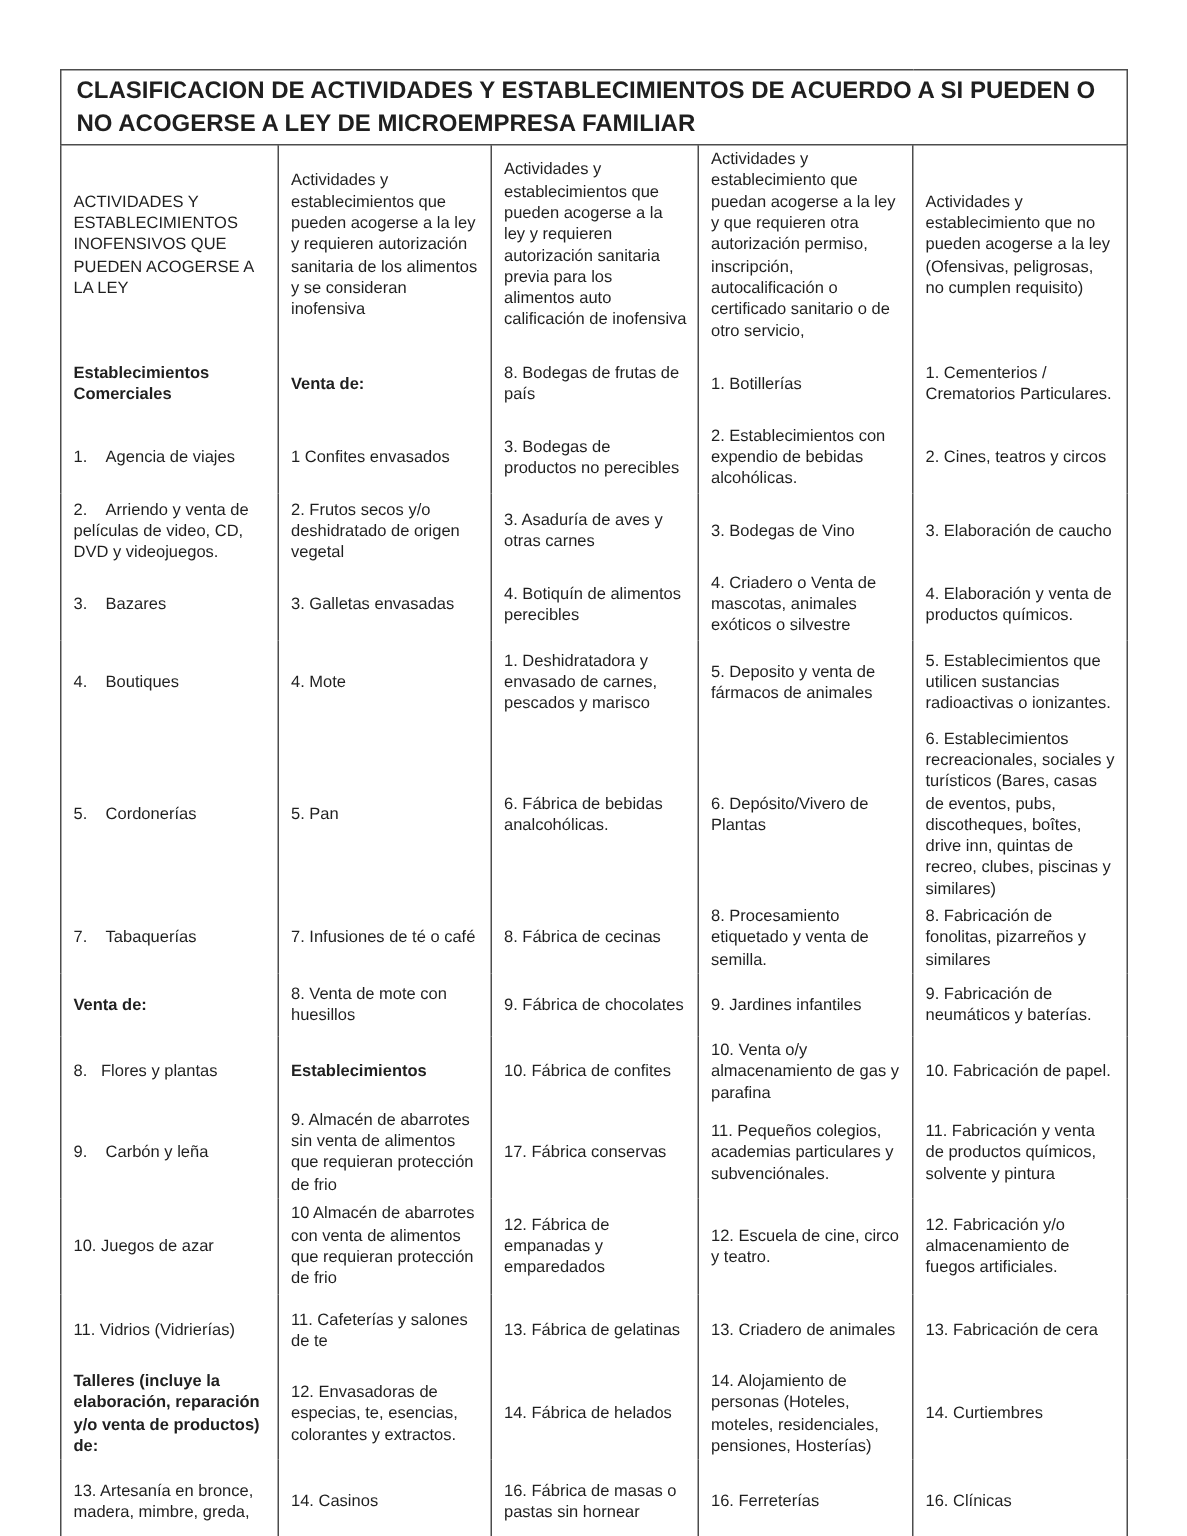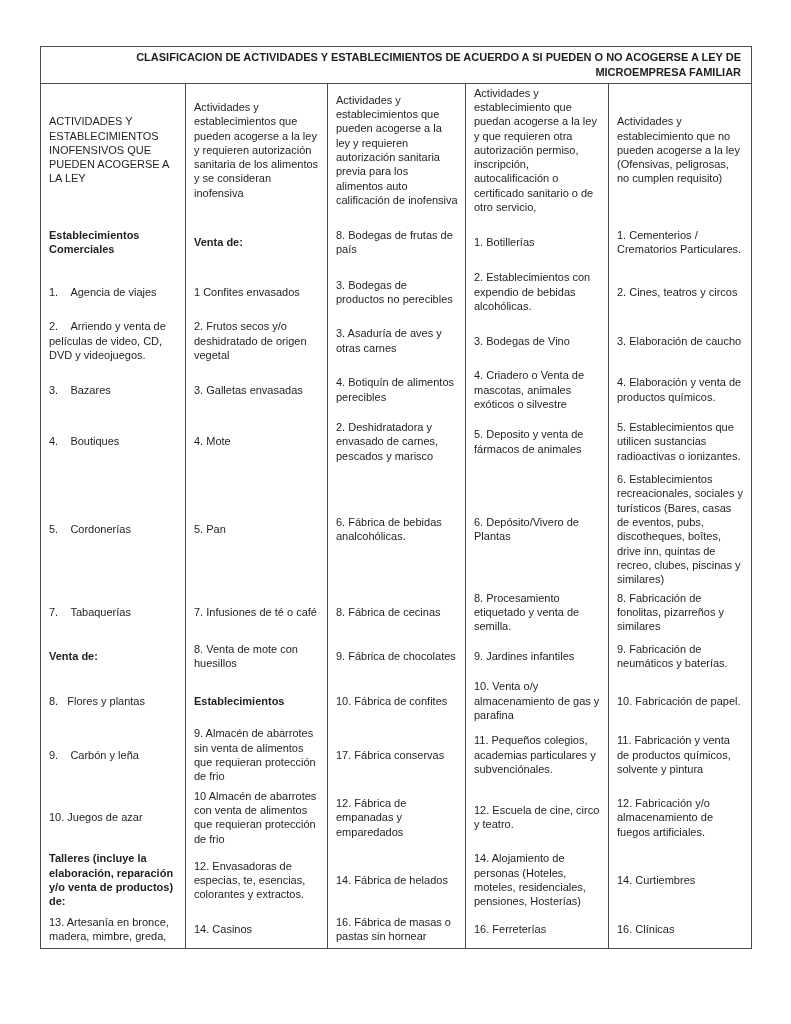--- a/index.html
+++ b/index.html
@@ -21,22 +21,22 @@
     left: 40px;
     top: 46px;
     width: 711px;
     border-collapse: collapse;
     table-layout: fixed;
     border: 1px solid #4d4d4d;
   }
   td.title-cell {
     border: 1px solid #4d4d4d;
     font-weight: bold;
-    text-align: right;
-    font-size: 11px;
+    text-align: left;
+    font-size: 16px;
     line-height: 1.35;
     padding: 3px 10px;
     height: 24px;
     vertical-align: middle;
   }
   tbody td {
     border-left: 1px solid #4d4d4d;
     border-right: 1px solid #4d4d4d;
     vertical-align: middle;
     font-size: 11px;
@@ -114,21 +114,21 @@
         <tr>
           <td>3.&nbsp;&nbsp;&nbsp;&nbsp;Bazares</td>
           <td>3. Galletas envasadas</td>
           <td>4. Botiquín de alimentos perecibles</td>
           <td>4. Criadero o Venta de mascotas, animales exóticos o silvestre</td>
           <td>4. Elaboración y venta de productos químicos.</td>
         </tr>
         <tr>
           <td>4.&nbsp;&nbsp;&nbsp;&nbsp;Boutiques</td>
           <td>4. Mote</td>
-          <td>2. Deshidratadora y envasado de carnes, pescados y marisco</td>
+          <td>1. Deshidratadora y envasado de carnes, pescados y marisco</td>
           <td>5. Deposito y venta de fármacos de animales</td>
           <td>5. Establecimientos que utilicen sustancias radioactivas o ionizantes.</td>
         </tr>
         <tr>
           <td>5.&nbsp;&nbsp;&nbsp;&nbsp;Cordonerías</td>
           <td>5. Pan</td>
           <td>6. Fábrica de bebidas analcohólicas.</td>
           <td>6. Depósito/Vivero de Plantas</td>
           <td>6. Establecimientos recreacionales, sociales y turísticos (Bares, casas de eventos, pubs, discotheques, boîtes, drive inn, quintas de recreo, clubes, piscinas y similares)</td>
         </tr>
@@ -161,20 +161,27 @@
           <td>11. Fabricación y venta de productos químicos, solvente y pintura</td>
         </tr>
         <tr>
           <td>10. Juegos de azar</td>
           <td>10  Almacén de abarrotes con venta de alimentos que requieran protección de frio</td>
           <td>12. Fábrica de empanadas y emparedados</td>
           <td>12. Escuela de cine, circo y teatro.</td>
           <td>12. Fabricación y/o almacenamiento de fuegos artificiales.</td>
         </tr>
         <tr>
+          <td>11. Vidrios (Vidrierías)</td>
+          <td>11. Cafeterías y salones de te</td>
+          <td>13. Fábrica de gelatinas</td>
+          <td>13. Criadero de animales</td>
+          <td>13. Fabricación de cera</td>
+        </tr>
+        <tr>
           <td class="bold">Talleres (incluye la elaboración, reparación y/o venta de productos) de:</td>
           <td>12. Envasadoras de especias, te, esencias, colorantes y extractos.</td>
           <td>14. Fábrica de helados</td>
           <td>14. Alojamiento de personas (Hoteles, moteles, residenciales, pensiones, Hosterías)</td>
           <td>14. Curtiembres</td>
         </tr>
         <tr>
           <td>13. Artesanía en bronce, madera, mimbre, greda,</td>
           <td>14. Casinos</td>
           <td>16. Fábrica de masas o pastas sin hornear</td>

